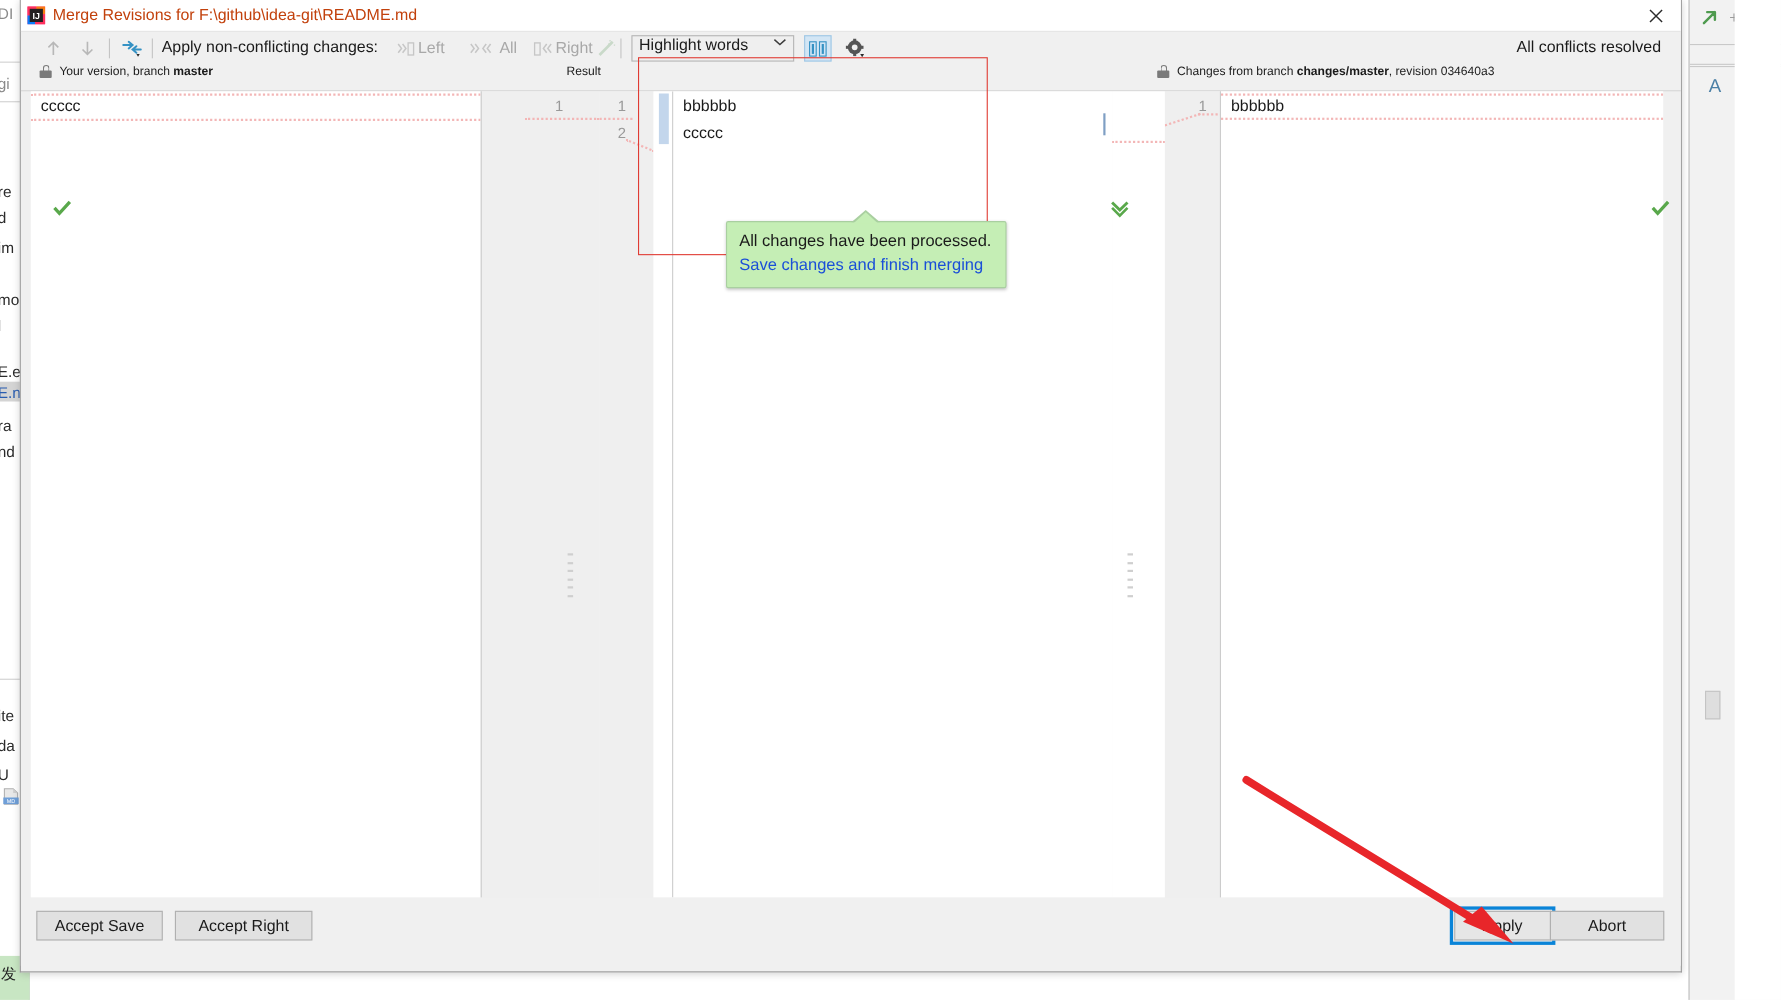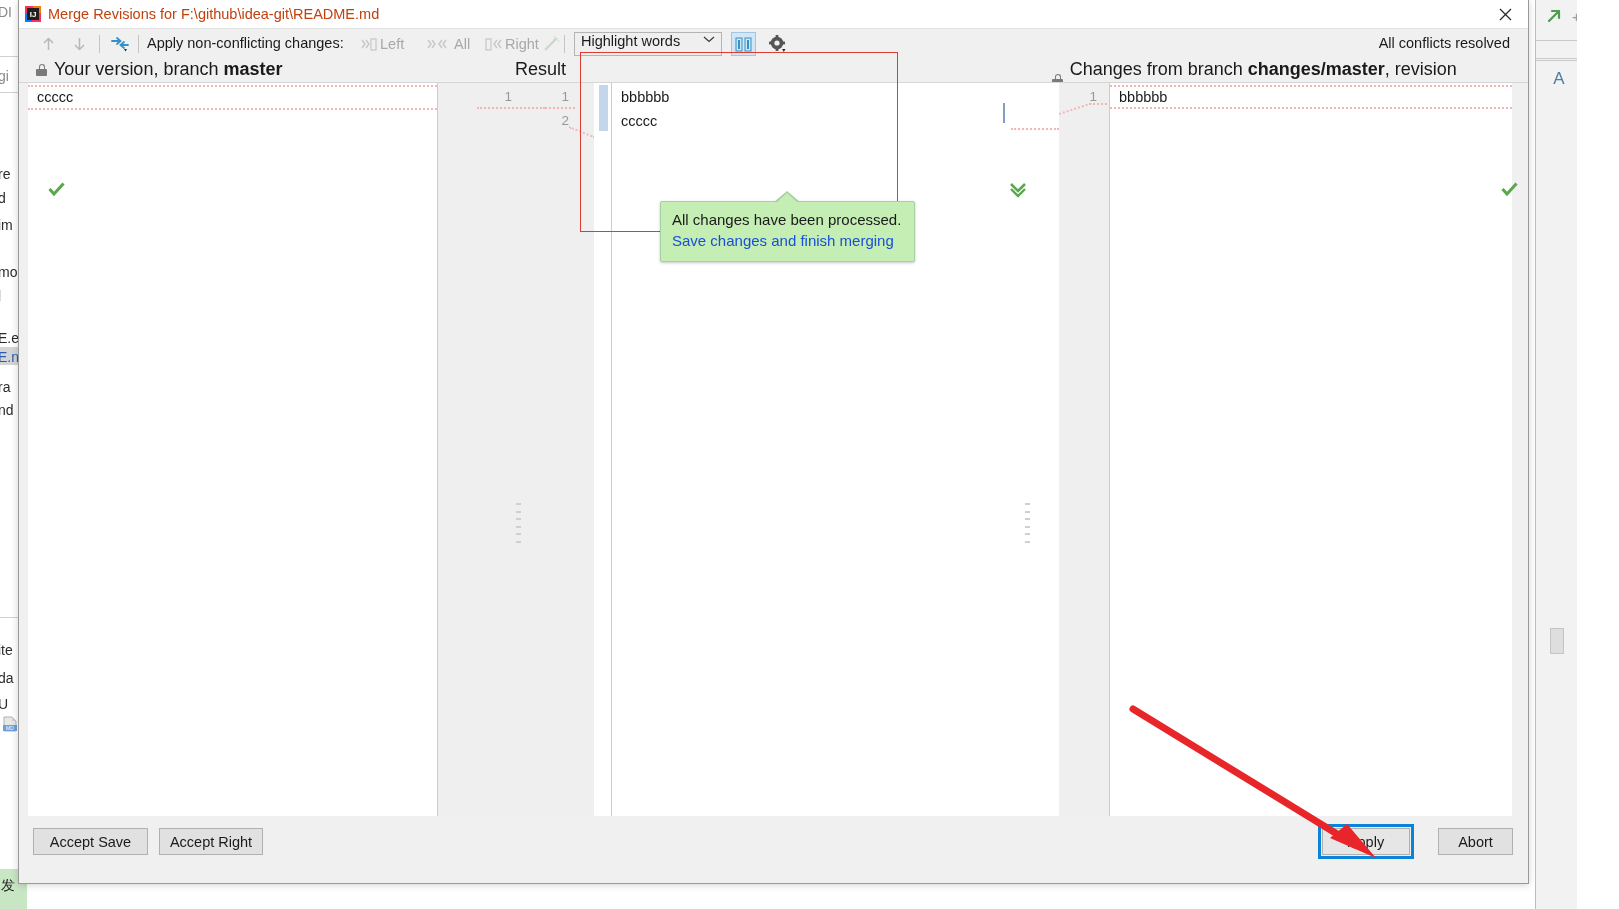--- a/index.html
+++ b/index.html
@@ -151,22 +151,22 @@
   .status-right {
     position: absolute; right: 18px; top: 6px;
     font-size: 14.5px; color: #1a1a1a;
   }
 
   
   .pane-headers {
     position: relative; height: 24px; background: #f0f0f0;
   }
   .ph {
-    position: absolute; top: 1px; font-size: 18px; color: #1a1a1a;
-    display: flex; align-items: center; gap: 7px;
+    position: absolute; top: 1px; font-size: 11px; color: #1a1a1a;
+    display: flex; align-items: flex-start; gap: 7px;
   }
   .lock {
     display: inline-block; width: 11px; height: 12px; position: relative;
   }
   .lock i {
     position: absolute; left: 0; bottom: 0; width: 11px; height: 7px;
     background: #7a7a7a; border-radius: 1px;
   }
   .lock b {
     position: absolute; left: 2.5px; top: 0; width: 6px; height: 6px;
@@ -572,22 +572,22 @@
     <div class="balloon">
       <div class="arrow-out"></div>
       <div class="arrow-in"></div>
       <div class="b-line1">All changes have been processed.</div>
       <div class="b-link">Save changes and finish merging</div>
     </div>
   </div>
 
   <div class="btnbar">
     <div class="btn" style="left:14px; width:115px;">Accept Save</div>
-    <div class="btn" style="left:140px; width:104px;">Accept Right</div>
+    <div class="btn" style="left:140px; width:125px;">Accept Right</div>
     <div class="btn focused" style="right:118px; width:88px;">Apply</div>
-    <div class="btn" style="right:15px; width:75px;">Abort</div>
+    <div class="btn" style="right:15px; width:104px;">Abort</div>
   </div>
 </div>
 
 <svg id="annot-arrow" viewBox="0 0 1619 909">
   <line x1="1133" y1="709" x2="1355" y2="845" stroke="#e8262a" stroke-width="7" stroke-linecap="round"></line>
   <polygon points="1376,858 1330,838 1347,824" fill="#e8262a"></polygon>
 </svg>
 
 </body></html>

